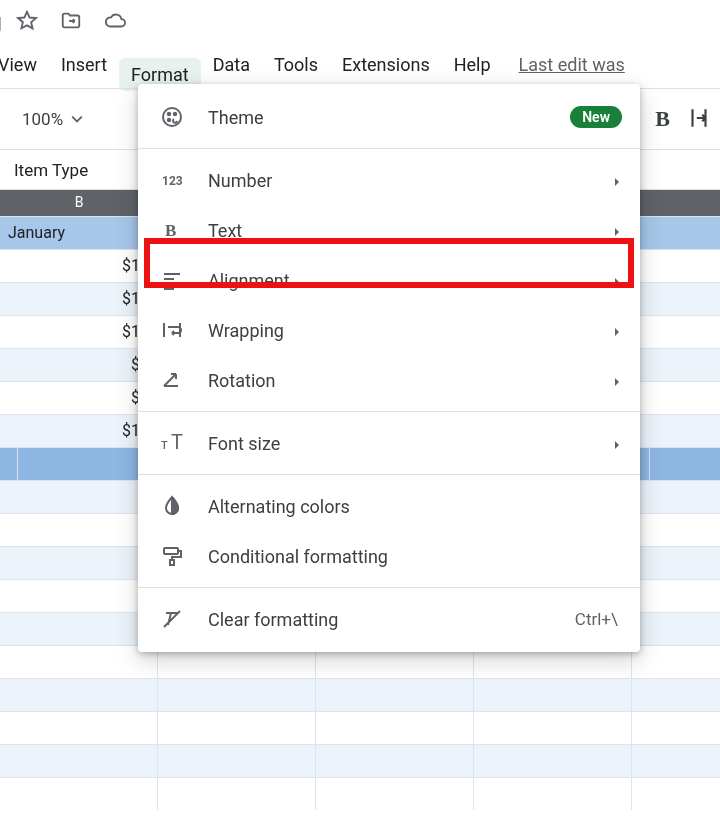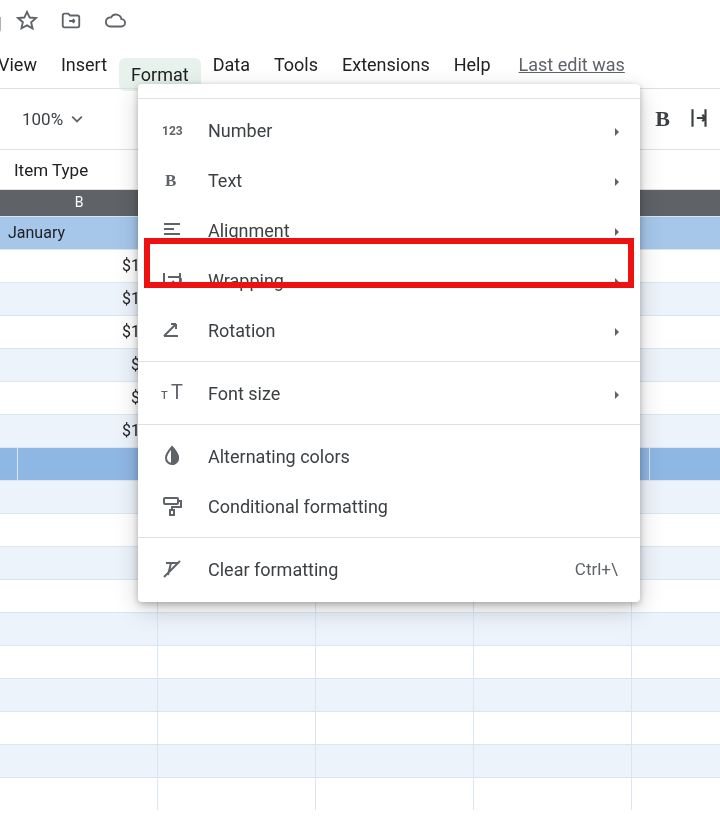--- a/index.html
+++ b/index.html
@@ -225,20 +225,33 @@
     <div class="row plain">
         <div class="cell"></div>
         <div class="cell"></div>
         <div class="cell"></div>
         <div class="cell"></div>
       </div>
   </div>
 </div>
 
 <div class="dropdown">
+  <div class="dd-item">
+    <span class="ico">
+        <svg viewBox="0 0 24 24" fill="none" stroke="#5f6368" stroke-width="2">
+          <circle cx="12" cy="12" r="9"></circle>
+          <circle cx="9" cy="9" r="1.2" fill="#5f6368"></circle>
+          <circle cx="15" cy="9" r="1.2" fill="#5f6368"></circle>
+          <circle cx="9" cy="15" r="1.2" fill="#5f6368"></circle>
+          <path d="M14 14a2 2 0 1 0 3 2"></path>
+        </svg>
+      </span>
+    <span>Theme</span>
+    <span class="dd-badge">New</span>
+  </div>
   <div class="dd-sep"></div>
 
   <div class="dd-item">
     <span class="ico">
         <svg viewBox="0 0 24 24">
           <text x="2" y="17" font-size="12" font-weight="700" fill="#5f6368">123</text>
         </svg>
       </span>
     <span>Number</span>
     <span class="chev"><svg viewBox="0 0 10 10">

